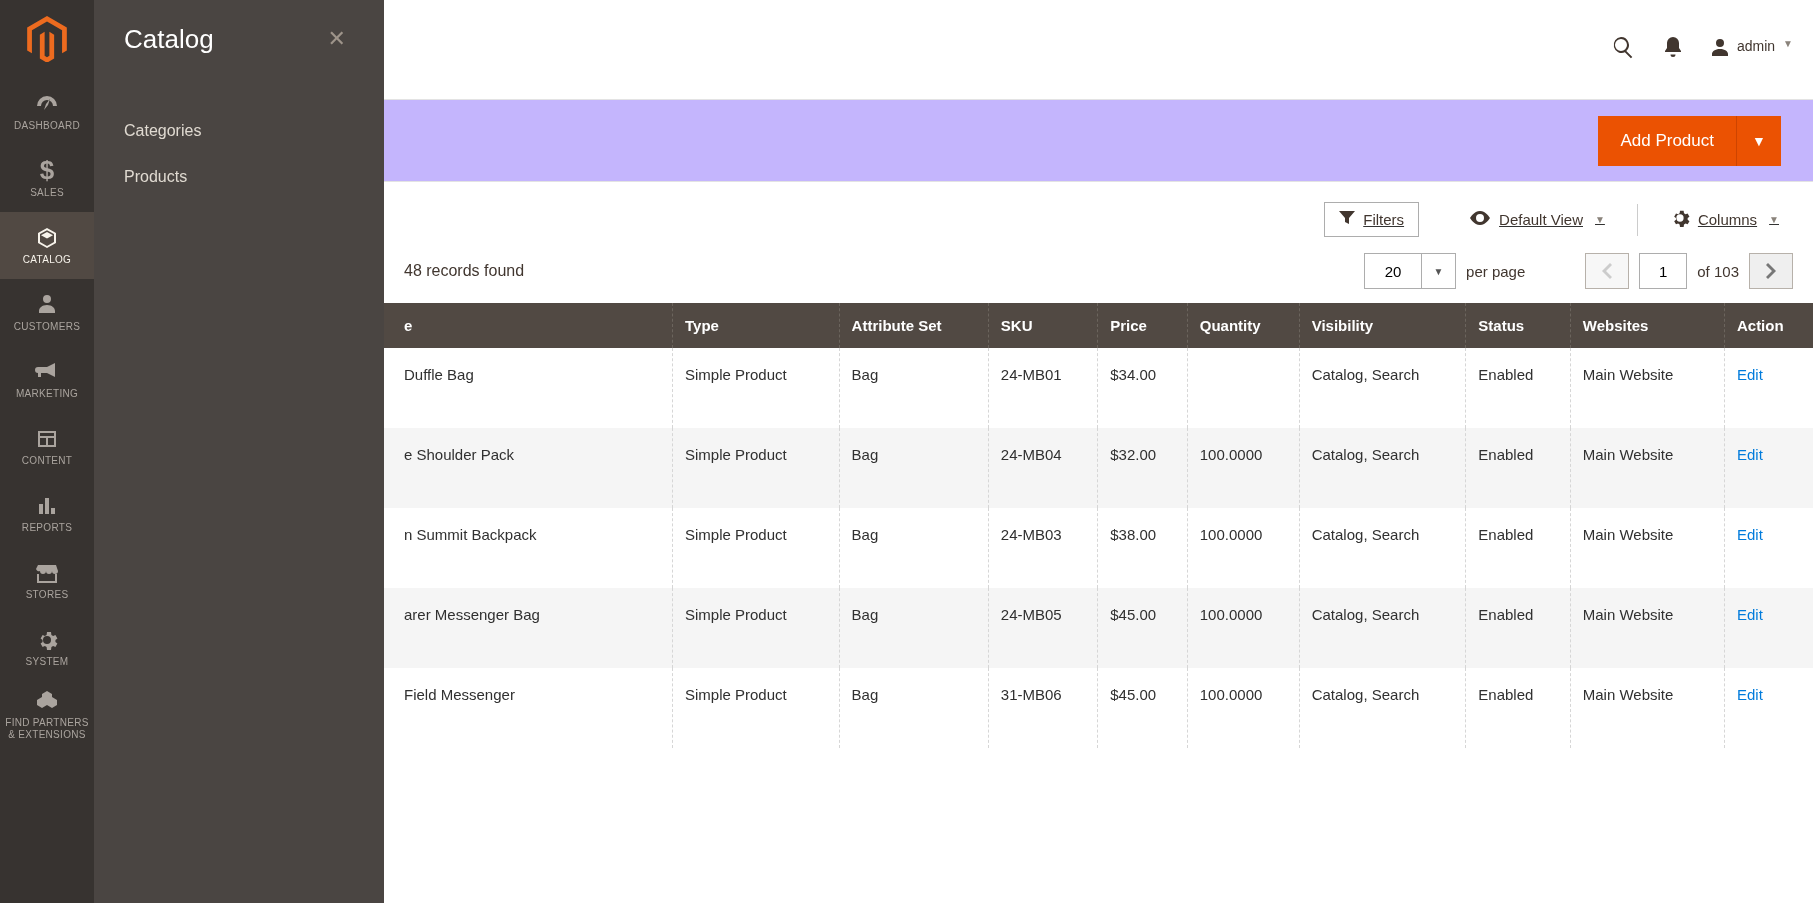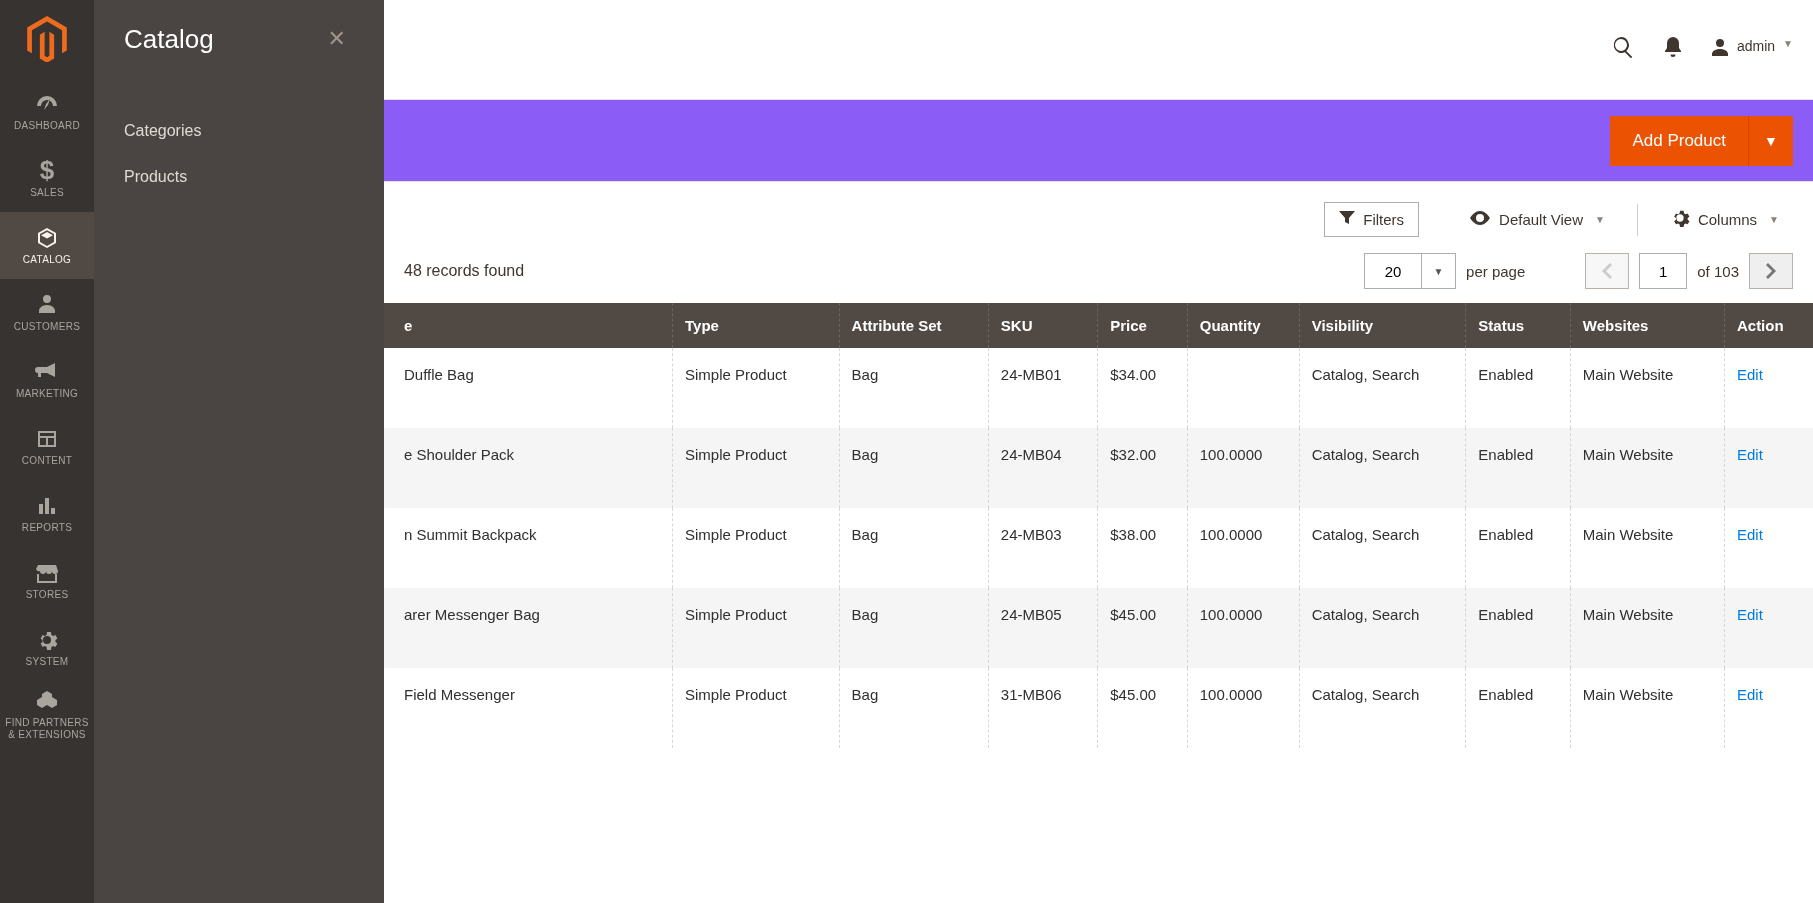--- a/index.html
+++ b/index.html
@@ -25,29 +25,29 @@
 
 .main { margin-left: 94px; }
 
 
 .top-bar { height: 100px; display: flex; align-items: center; justify-content: flex-end; padding: 0 20px; gap: 28px; border-bottom: 1px solid #e3e3e3; }
 .top-icon { font-size: 22px; color: #41362f; cursor: pointer; }
 .user-menu { display: flex; gap: 8px; cursor: pointer; color: #41362f; }
 .user-menu .caret { font-size: 10px; color: #8a837b; }
 
 
-.page-actions { height: 82px; background: #8b5cf6; border-bottom: 1px solid #e3e3e3; display: flex; align-items: center; justify-content: flex-end; padding: 0 20px; }
+.page-actions { height: 82px; background: #c4b5fd; border-bottom: 1px solid #e3e3e3; display: flex; align-items: center; justify-content: flex-end; padding: 0 32px; }
 .btn-primary { background: #eb5202; color: #fff; border: none; padding: 0 22px; height: 50px; font-size: 17px; cursor: pointer; display: flex; align-items: center; }
 .btn-primary-split { display: flex; }
 .btn-primary-split .btn-primary { border-right: 1px solid #ce4400; }
 .btn-primary-split .btn-toggle { background: #eb5202; color: #fff; border: none; width: 44px; height: 50px; font-size: 14px; cursor: pointer; }
 
 
 .toolbar { padding: 18px 20px 0; display: flex; justify-content: flex-end; align-items: center; gap: 10px; }
-.toolbar-right { display: flex; align-items: center; gap: 8px; }
+.toolbar-right { display: flex; align-items: center; gap: 8px; text-decoration: underline; }
 .tb-btn { display: flex; align-items: center; gap: 8px; padding: 8px 14px; cursor: pointer; color: #41362f; font-size: 15px; }
 .tb-btn.filters { background: #fff; border: 1px solid #adadad; }
 .tb-sep { width: 1px; height: 32px; background: #ccc; margin: 0 10px; }
 .tb-caret { font-size: 10px; color: #8a837b; margin-left: 4px; }
 
 
 .records-row { padding: 14px 20px; display: flex; justify-content: space-between; align-items: center; }
 .records-found { font-size: 16px; color: #41362f; }
 .pagination { display: flex; align-items: center; gap: 10px; }
 .pg-select-wrap { display: flex; }

